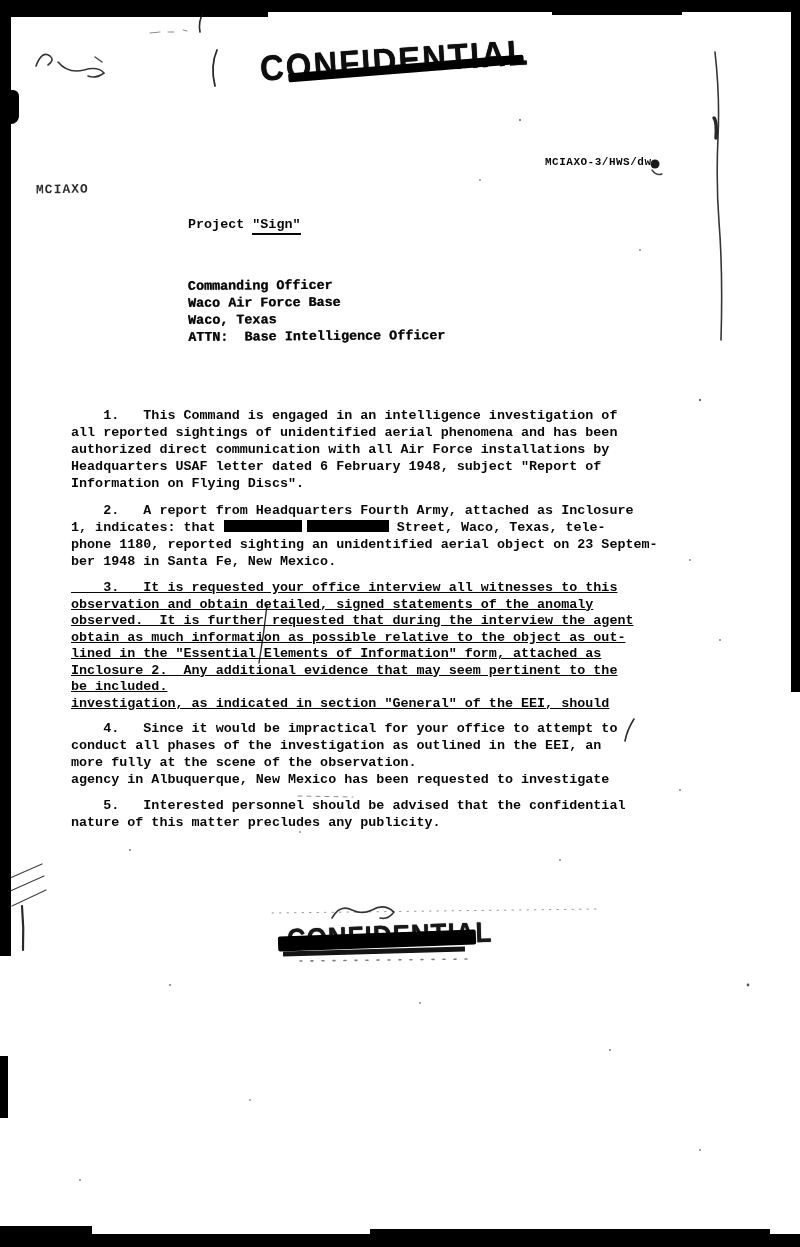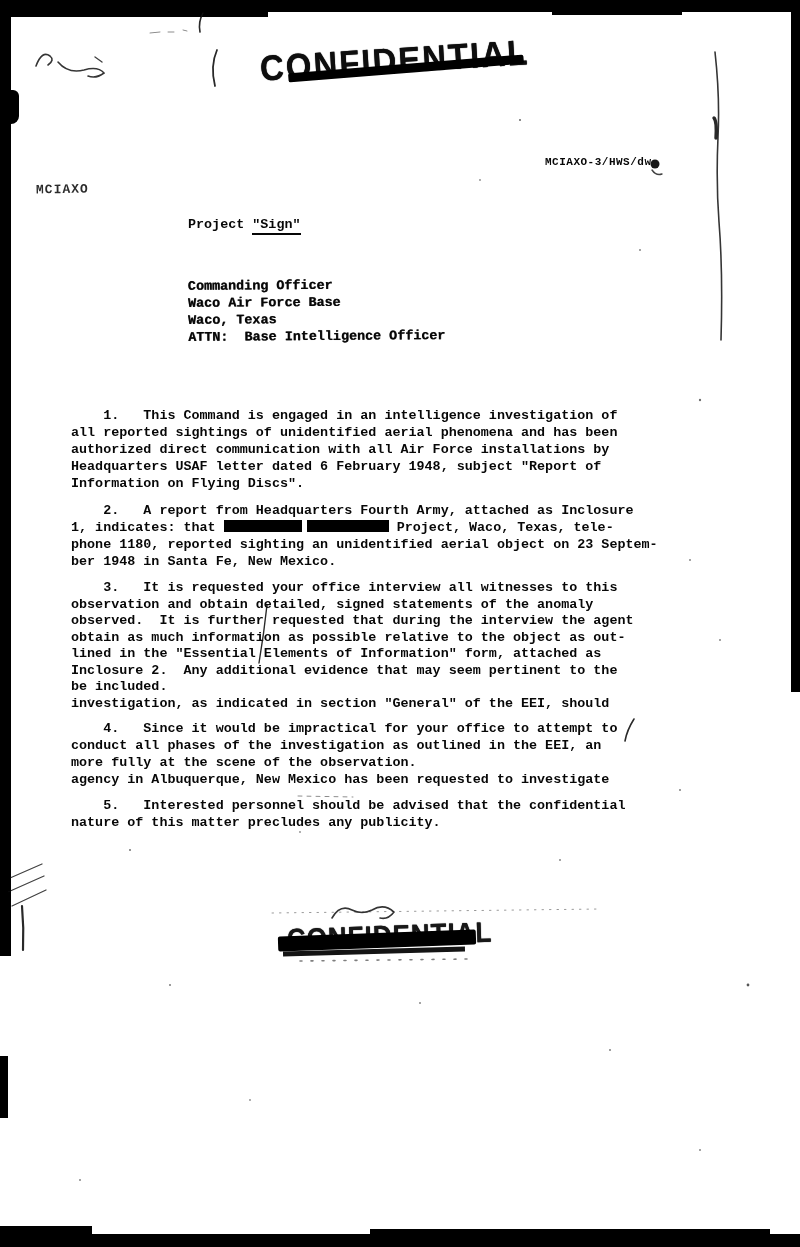--- a/index.html
+++ b/index.html
@@ -3,21 +3,21 @@
 <meta charset="utf-8">
 <style>
   html,body{margin:0;padding:0;background:#e8e8e8;}
   .page{
     position:relative;width:800px;height:1247px;background:#fefefe;
     overflow:hidden;font-family:"Liberation Mono",monospace;color:#0c0c0c;
     filter:contrast(1.04);
   }
   .line{white-space:pre;font-size:13.4px;line-height:17px;font-weight:700;}
   .para{position:absolute;left:71px;margin-top:36px;}
-  .para.tight .line{line-height:16.5px;}
+  .para.tight .line{line-height:16.5px;text-decoration:underline;}
   .addr{position:absolute;left:188px;top:277px;transform:rotate(-0.4deg);}
   .addr .line{text-shadow:0.5px 0 rgba(0,0,0,.55), 0 0 1px rgba(0,0,0,.35);}
   .subject{position:absolute;left:188px;top:217px;font-size:13.4px;font-weight:700;white-space:pre;}
   .subject .u{border-bottom:2px solid #0c0c0c;padding-bottom:1px;}
   .ref{position:absolute;left:545px;top:156px;font-size:11px;font-weight:700;letter-spacing:.5px;}
   .margin-stamp{position:absolute;left:36px;top:182px;font-size:13px;font-weight:700;
     opacity:.85;transform:rotate(-1deg);letter-spacing:1px;text-align:right;}
   .stamp-top{
     position:absolute;left:260px;top:50px;transform:rotate(-3.5deg) scaleY(1.08);
     transform-origin:left center;font-family:"Liberation Sans",sans-serif;
@@ -84,21 +84,21 @@
   <div class="para" style="top:371px">
     <div class="line">    1.   This Command is engaged in an intelligence investigation of</div>
     <div class="line">all reported sightings of unidentified aerial phenomena and has been</div>
     <div class="line">authorized direct communication with all Air Force installations by</div>
     <div class="line">Headquarters USAF letter dated 6 February 1948, subject "Report of</div>
     <div class="line">Information on Flying Discs".</div>
   </div>
 
   <div class="para" style="top:466px">
     <div class="line">    2.   A report from Headquarters Fourth Army, attached as Inclosure</div>
-    <div class="line"><span>1, indicates: that </span><span class="redaction" style="width:78px"></span><span class="redaction" style="width:82px;margin-left:5px"></span><span> Project, Waco, Texas, tele-</span></div>
+    <div class="line"><span>1, indicates: that </span><span class="redaction" style="width:78px"></span><span class="redaction" style="width:82px;margin-left:5px"></span><span> Street, Waco, Texas, tele-</span></div>
     <div class="line">phone 1180, reported sighting an unidentified aerial object on 23 Septem-</div>
     <div class="line">ber 1948 in Santa Fe, New Mexico.</div>
   </div>
 
   <div class="para tight" style="top:544px">
     <div class="line">    3.   It is requested your office interview all witnesses to this</div>
     <div class="line">observation and obtain detailed, signed statements of the anomaly</div>
     <div class="line">observed.  It is further requested that during the interview the agent</div>
     <div class="line">obtain as much information as possible relative to the object as out-</div>
     <div class="line">lined in the "Essential Elements of Information" form, attached as</div>

